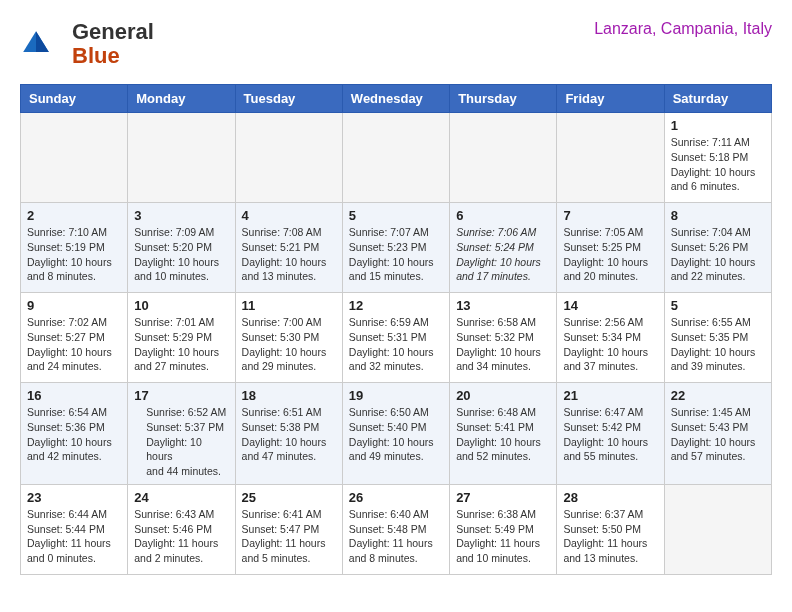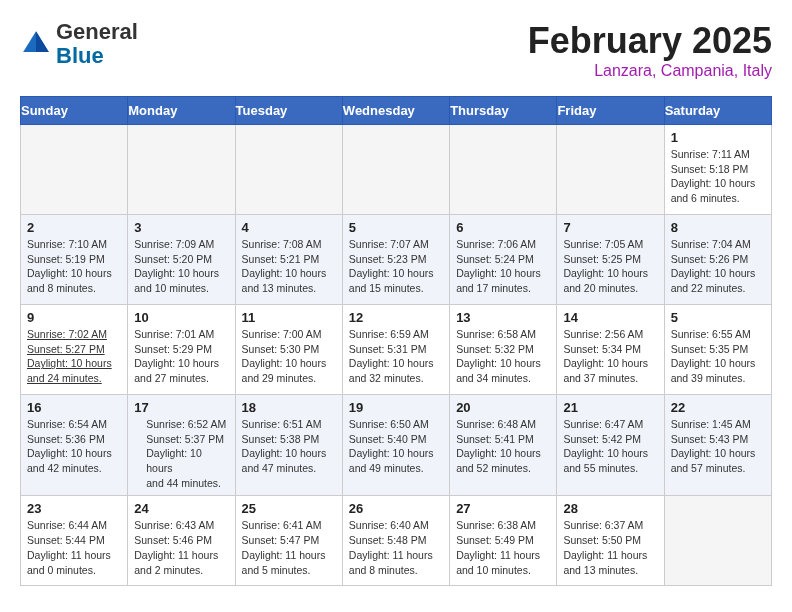--- a/index.html
+++ b/index.html
@@ -12,29 +12,29 @@
     }
     .header-area {
       display: flex;
       justify-content: space-between;
       align-items: flex-start;
       margin-bottom: 16px;
     }
     .logo {
       display: flex;
       align-items: center;
-      gap: 4px;
+      gap: 20px;
     }
     .logo-text {
       font-size: 22px;
       font-weight: bold;
       line-height: 1.1;
     }
     .logo-general { color: #333; }
-    .logo-blue { color: #0369a1; }
+    .logo-blue { color: #c2410c; }
     .logo-icon {
       width: 32px;
       height: 32px;
     }
     .title-area {
       text-align: right;
     }
     .month-title {
       font-size: 36px;
       font-weight: bold;
@@ -46,21 +46,21 @@
     }
     .calendar {
       width: 100%;
       border-collapse: collapse;
       table-layout: fixed;
     }
     .calendar th {
       background: #3a6abf;
       color: #fff;
       text-align: left;
-      padding: 6px 0;
+      padding: 6px 8px;
       font-size: 13px;
       font-weight: bold;
       border: 1px solid #2a5aaf;
     }
     .calendar td {
       vertical-align: top;
       border: 1px solid #ccc;
       padding: 5px 6px;
       height: 90px;
       background: #fff;
@@ -93,21 +93,20 @@
     <svg class="logo-icon" viewBox="0 0 40 40" xmlns="http://www.w3.org/2000/svg">
       <polygon points="20,4 36,30 4,30" fill="#1a6abf"></polygon>
       <polygon points="20,4 36,30 20,30" fill="#0d4a9e"></polygon>
     </svg>
     <div class="logo-text">
       <span class="logo-general">General</span><br>
       <span class="logo-blue">Blue</span>
     </div>
   </div>
   <div class="title-area">
-    <div class="month-title">February 2025</div>
     <div class="location-title">Lanzara, Campania, Italy</div>
   </div>
 </div>
 
 <table class="calendar">
   <thead>
     <tr>
     <th>Sunday</th>
         <th>Monday</th>
         <th>Tuesday</th>
@@ -157,21 +156,21 @@
         </td>
         <td>
           <div class="day-number">5</div>
           <div class="day-info" style="white-space: pre-line;">Sunrise: 7:07 AM
 Sunset: 5:23 PM
 Daylight: 10 hours
 and 15 minutes.</div>
         </td>
         <td>
           <div class="day-number">6</div>
-          <div class="day-info" style="white-space: pre-line;">Sunrise: 7:06 AM
+          <div class="day-info" style="white-space: pre-line; font-style: italic;">Sunrise: 7:06 AM
 Sunset: 5:24 PM
 Daylight: 10 hours
 and 17 minutes.</div>
         </td>
         <td>
           <div class="day-number">7</div>
           <div class="day-info" style="white-space: pre-line;">Sunrise: 7:05 AM
 Sunset: 5:25 PM
 Daylight: 10 hours
 and 20 minutes.</div>
@@ -180,21 +179,21 @@
           <div class="day-number">8</div>
           <div class="day-info" style="white-space: pre-line;">Sunrise: 7:04 AM
 Sunset: 5:26 PM
 Daylight: 10 hours
 and 22 minutes.</div>
         </td>
       </tr>
       <tr>
         <td>
           <div class="day-number">9</div>
-          <div class="day-info" style="white-space: pre-line; text-decoration: underline;">Sunrise: 7:02 AM
+          <div class="day-info" style="white-space: pre-line;">Sunrise: 7:02 AM
 Sunset: 5:27 PM
 Daylight: 10 hours
 and 24 minutes.</div>
         </td>
         <td>
           <div class="day-number">10</div>
           <div class="day-info" style="white-space: pre-line;">Sunrise: 7:01 AM
 Sunset: 5:29 PM
 Daylight: 10 hours
 and 27 minutes.</div>

